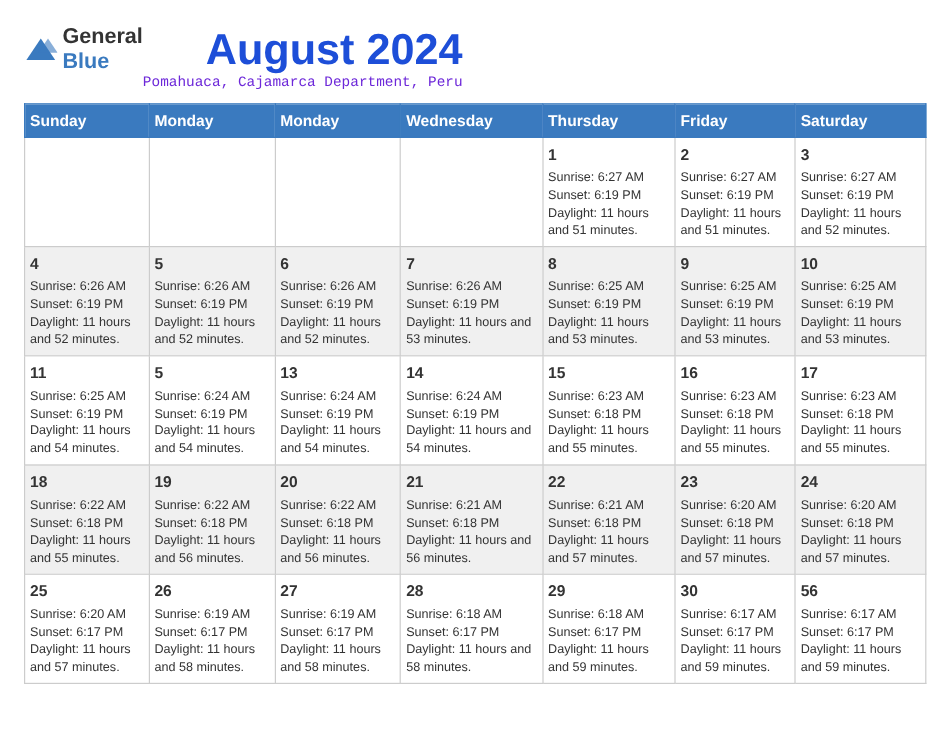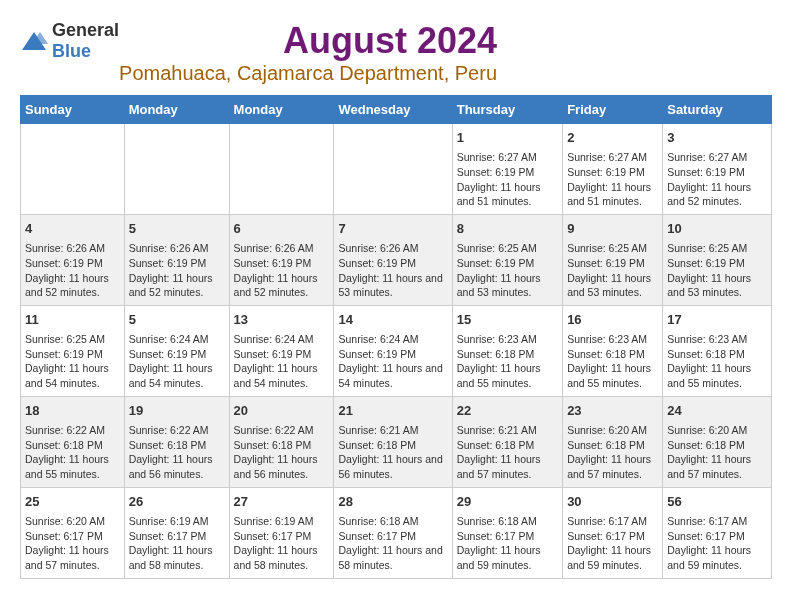--- a/index.html
+++ b/index.html
@@ -34,25 +34,26 @@
     .logo-icon {
       width: 28px;
       height: 22px;
     }
     .title-section {
       text-align: right;
     }
     .main-title {
       font-size: 36px;
       font-weight: bold;
-      color: #701a75;
+      color: #1d4ed8;
     }
     .subtitle {
-      font-size: 20px;
-      color: #a16207;
+      font-size: 12px;
+      color: #6d28d9;
+      font-family: Liberation Mono, monospace;
     }
     table {
       width: 100%;
       border-collapse: collapse;
       font-size: 11px;
     }
     thead tr {
       background-color: #3a7abf;
       color: #fff;
     }

